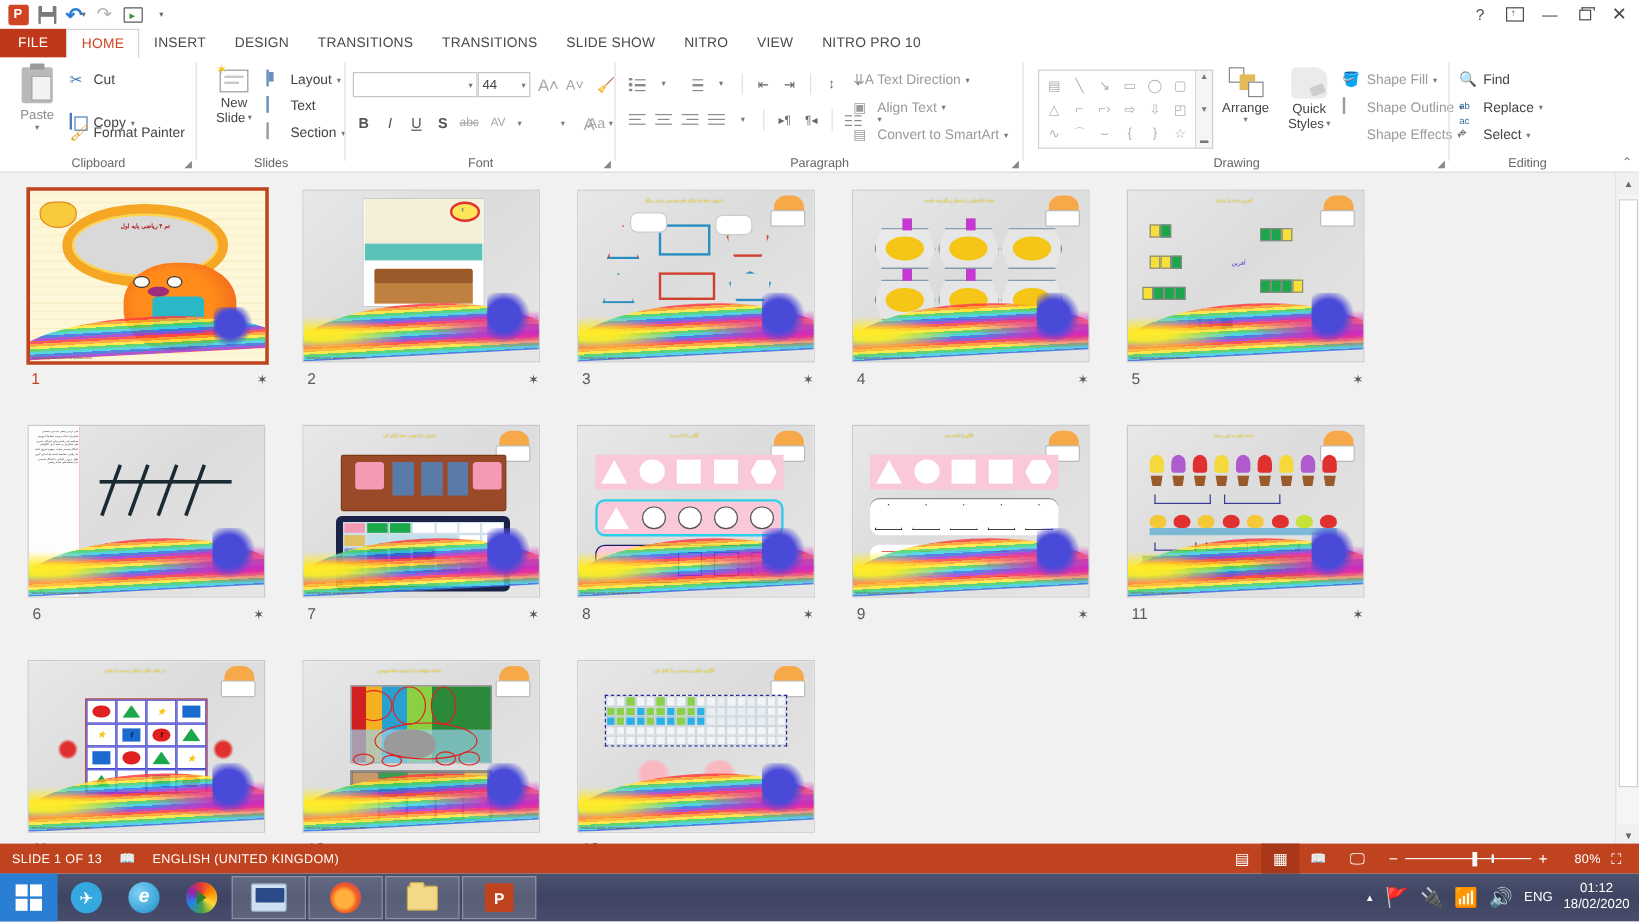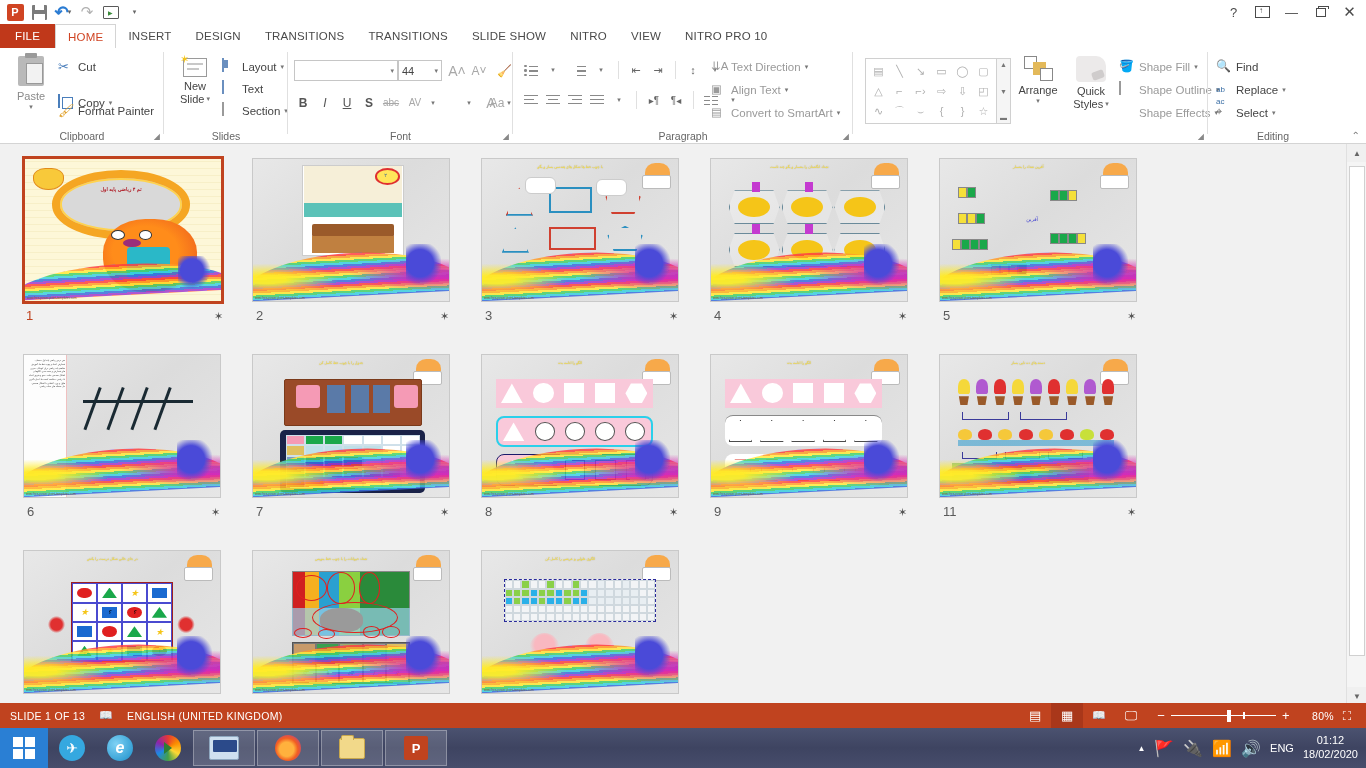--- a/index.html
+++ b/index.html
@@ -616,20 +616,21 @@
       <span class="icon16"><span class="ic-outline"></span></span>
       <span>Shape Outline</span>
       <span class="caret">▾</span>
     </div>
     <div class="smallbtn dim" style="position:absolute;left:266px;top:54px;">
       <span class="icon16"><span class="ic-effects"></span></span>
       <span>Shape Effects</span>
       <span class="caret">▾</span>
     </div>
 
+    <div class="gtitle">Drawing</div>
     <div class="dlg">◢</div>
     <div class="gsep" style="right:0;"></div>
   </div>
 
   <div class="rgroup" style="left:1208px; width:130px;">
     <div class="smallbtn" style="position:absolute;left:8px;top:8px;">
       <span class="icon16 ic-find">🔍</span>
       <span>Find</span>
     </div>
     <div class="smallbtn" style="position:absolute;left:8px;top:31px;">

